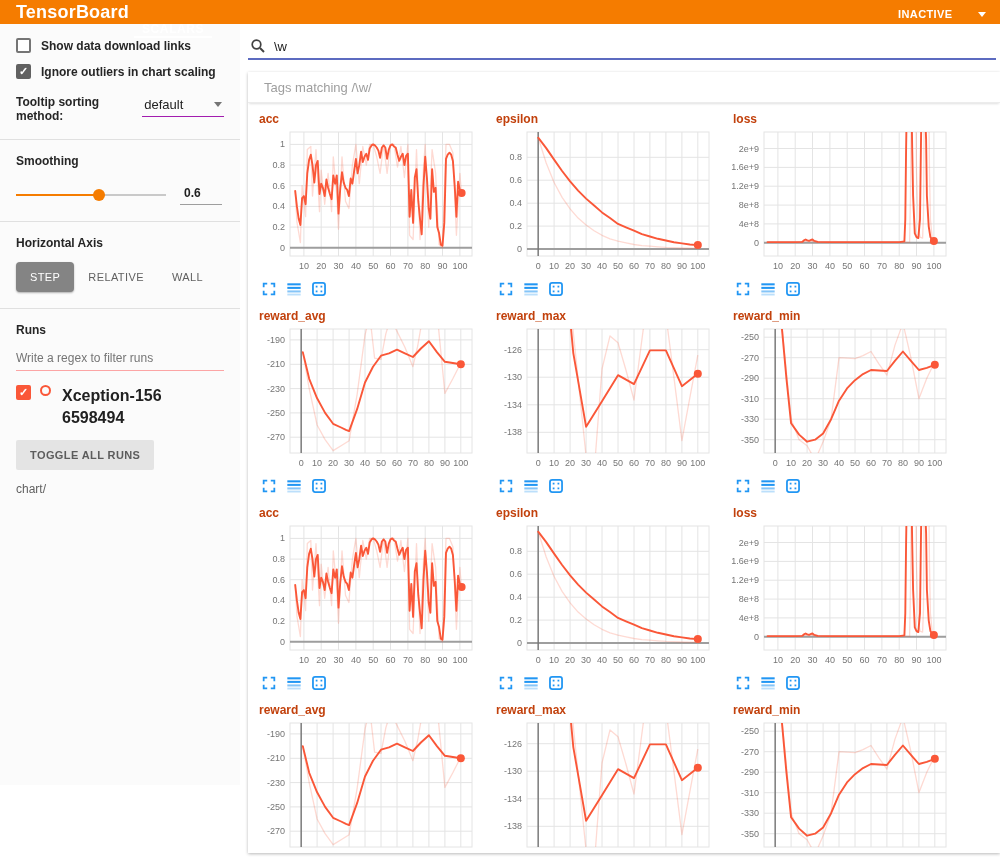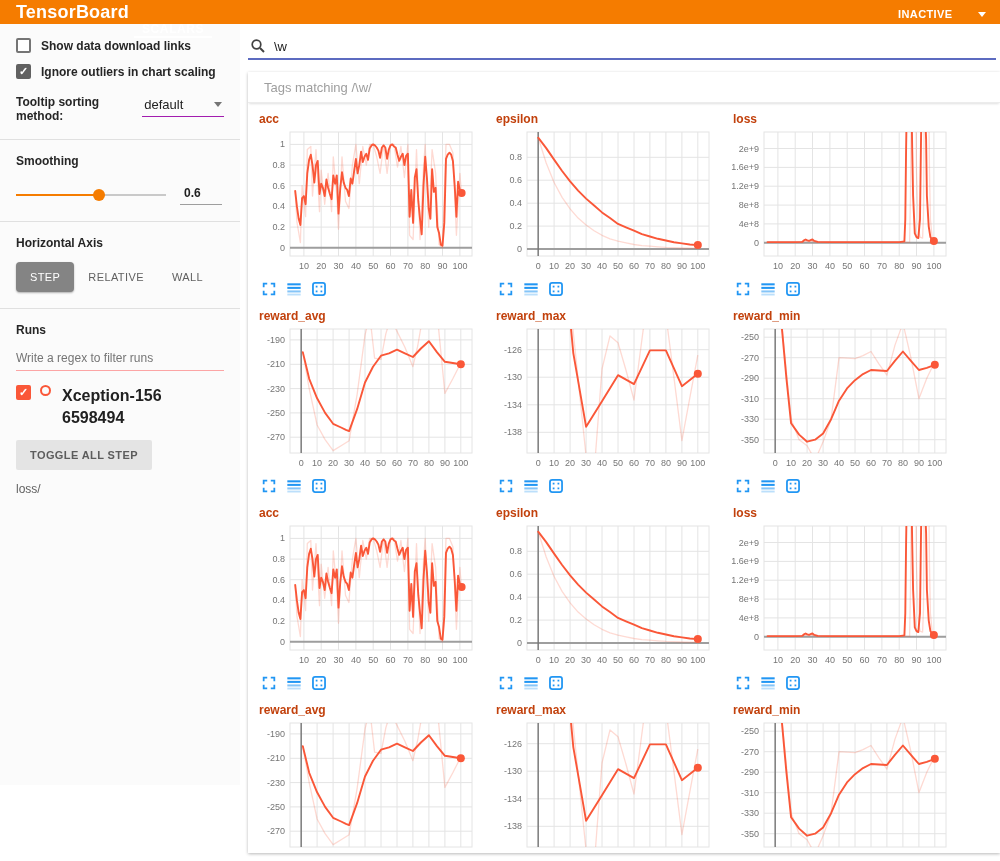--- a/index.html
+++ b/index.html
@@ -127,22 +127,22 @@
       <span class="axis-btn">WALL</span>
     </div>
     <hr class="divider">
     <div class="lbl">Runs</div>
     <div class="regex-input">Write a regex to filter runs</div>
     <div class="run-row">
       <span class="run-chk">✓</span>
       <span class="run-radio"></span>
       <span class="run-name">Xception-1566598494</span>
     </div>
-    <span class="toggle-btn">TOGGLE ALL STEP</span>
-    <div class="logs-path">loss/</div>
+    <span class="toggle-btn">TOGGLE ALL RUNS</span>
+    <div class="logs-path">chart/</div>
   </aside>
 
   <main>
     <div class="search-row">
       <svg width="16" height="16" viewBox="0 0 16 16">
         <circle cx="6.5" cy="6.5" r="4.3" fill="none" stroke="#424242" stroke-width="1.7"></circle>
         <line x1="10" y1="10" x2="14" y2="14" stroke="#424242" stroke-width="1.9"></line>
       </svg>
       <span class="search-val">\w</span>
     </div>

